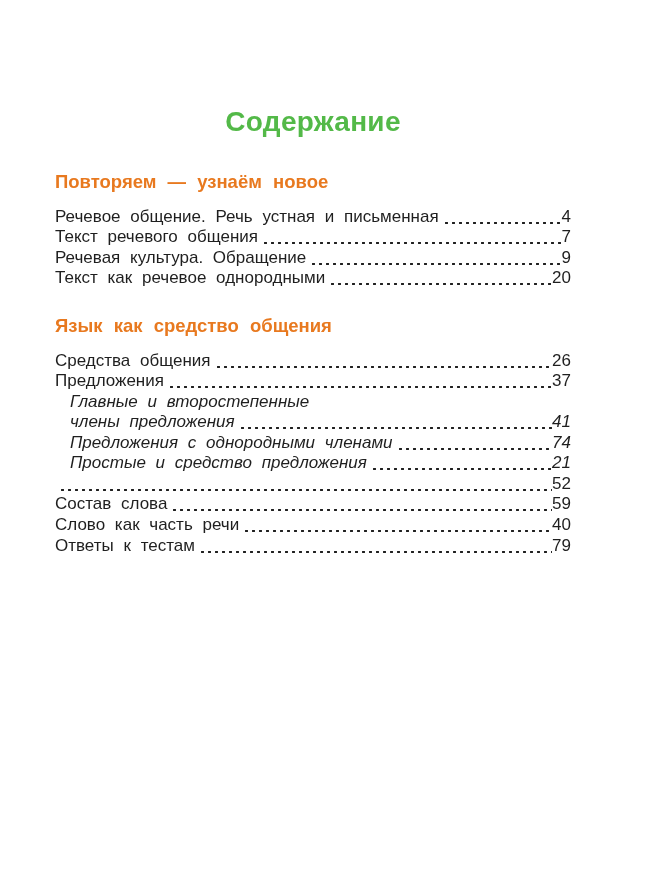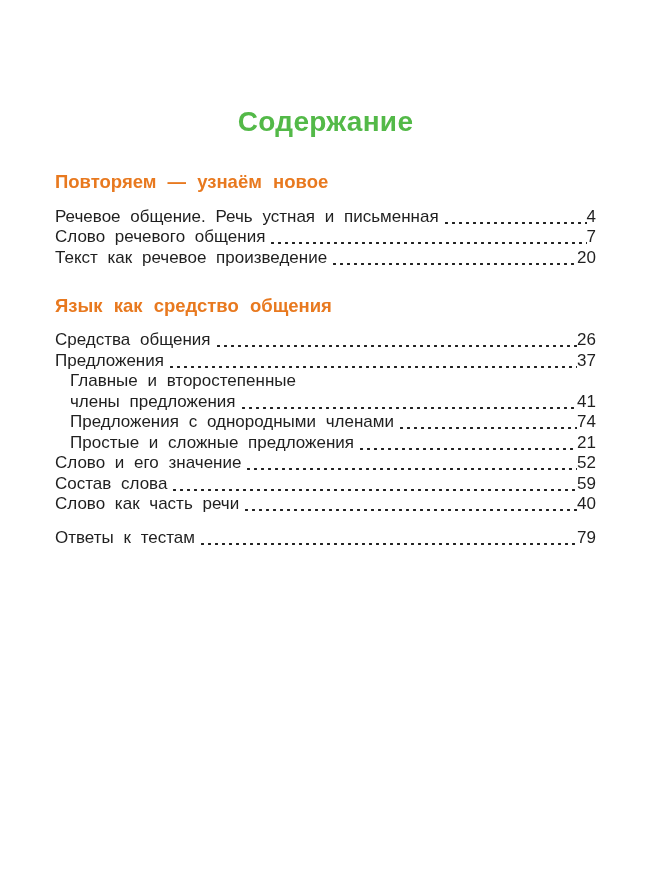--- a/index.html
+++ b/index.html
@@ -6,21 +6,21 @@
     --bg:#ffffff;
     --green:#53b948;
     --orange:#e8791f;
     --text:#1f1f1f;
   }
   html,body{margin:0;padding:0;background:var(--bg);}
   .page{
     position:relative;
     width:650px;height:869px;
     box-sizing:border-box;
-    padding:104px 54px 0 55px;
+    padding:104px 79px 0 55px;
     background:var(--bg);
     font-family:"Liberation Sans","DejaVu Sans",sans-serif;
     color:var(--text);
     overflow:hidden;
   }
   .title{
     margin:0;
     font-size:28px;
     line-height:36px;
     font-weight:700;
@@ -30,29 +30,29 @@
   }
   .section-heading{
     margin:26px 0 12px;
     font-size:18.5px;
     line-height:24px;
     font-weight:700;
     color:var(--orange);
     word-spacing:6px;
   }
   .toc-section:first-child .section-heading{margin-top:30px;}
-  .toc-section.no-heading{margin-top:13px;}
+  .toc-section.no-heading{margin-top:1px;}
   .entry{
     display:flex;
     align-items:flex-end;
     height:20.5px;
     font-size:17px;
     word-spacing:5px;
   }
-  .entry.indent{padding-left:15px;}
+  .entry.indent{padding-left:15px;font-style:italic;}
   .entry-title{white-space:nowrap;}
   .leader{
     flex:1 1 auto;
     height:100%;
     margin-left:4px;
     background-image:radial-gradient(circle,var(--text) 1.1px,transparent 1.45px);
     background-size:7px 4px;
     background-repeat:repeat-x;
     background-position:left bottom 2px;
   }
@@ -65,26 +65,31 @@
   <h1 class="title">Содержание</h1>
   <div>
       <section class="toc-section">
         <h2 class="section-heading">Повторяем — узнаём новое</h2>
         <div class="entry">
           <span class="entry-title">Речевое общение. Речь устная и письменная</span>
           <span class="leader"></span>
           <span class="entry-page">4</span>
         </div>
         <div class="entry">
-          <span class="entry-title">Слово речевого общения</span>
+          <span class="entry-title">Текст речевого общения</span>
           <span class="leader"></span>
           <span class="entry-page">7</span>
         </div>
         <div class="entry">
-          <span class="entry-title">Текст как речевое произведение</span>
+          <span class="entry-title">Речевая культура. Обращение</span>
+          <span class="leader"></span>
+          <span class="entry-page">9</span>
+        </div>
+        <div class="entry">
+          <span class="entry-title">Текст как речевое однородными</span>
           <span class="leader"></span>
           <span class="entry-page">20</span>
         </div>
       </section>
       <section class="toc-section">
         <h2 class="section-heading">Язык как средство общения</h2>
         <div class="entry">
           <span class="entry-title">Средства общения</span>
           <span class="leader"></span>
           <span class="entry-page">26</span>
@@ -102,26 +107,25 @@
           <span class="entry-title">члены предложения</span>
           <span class="leader"></span>
           <span class="entry-page">41</span>
         </div>
         <div class="entry indent">
           <span class="entry-title">Предложения с однородными членами</span>
           <span class="leader"></span>
           <span class="entry-page">74</span>
         </div>
         <div class="entry indent">
-          <span class="entry-title">Простые и сложные предложения</span>
+          <span class="entry-title">Простые и средство предложения</span>
           <span class="leader"></span>
           <span class="entry-page">21</span>
         </div>
         <div class="entry">
-          <span class="entry-title">Слово и его значение</span>
           <span class="leader"></span>
           <span class="entry-page">52</span>
         </div>
         <div class="entry">
           <span class="entry-title">Состав слова</span>
           <span class="leader"></span>
           <span class="entry-page">59</span>
         </div>
         <div class="entry">
           <span class="entry-title">Слово как часть речи</span>

